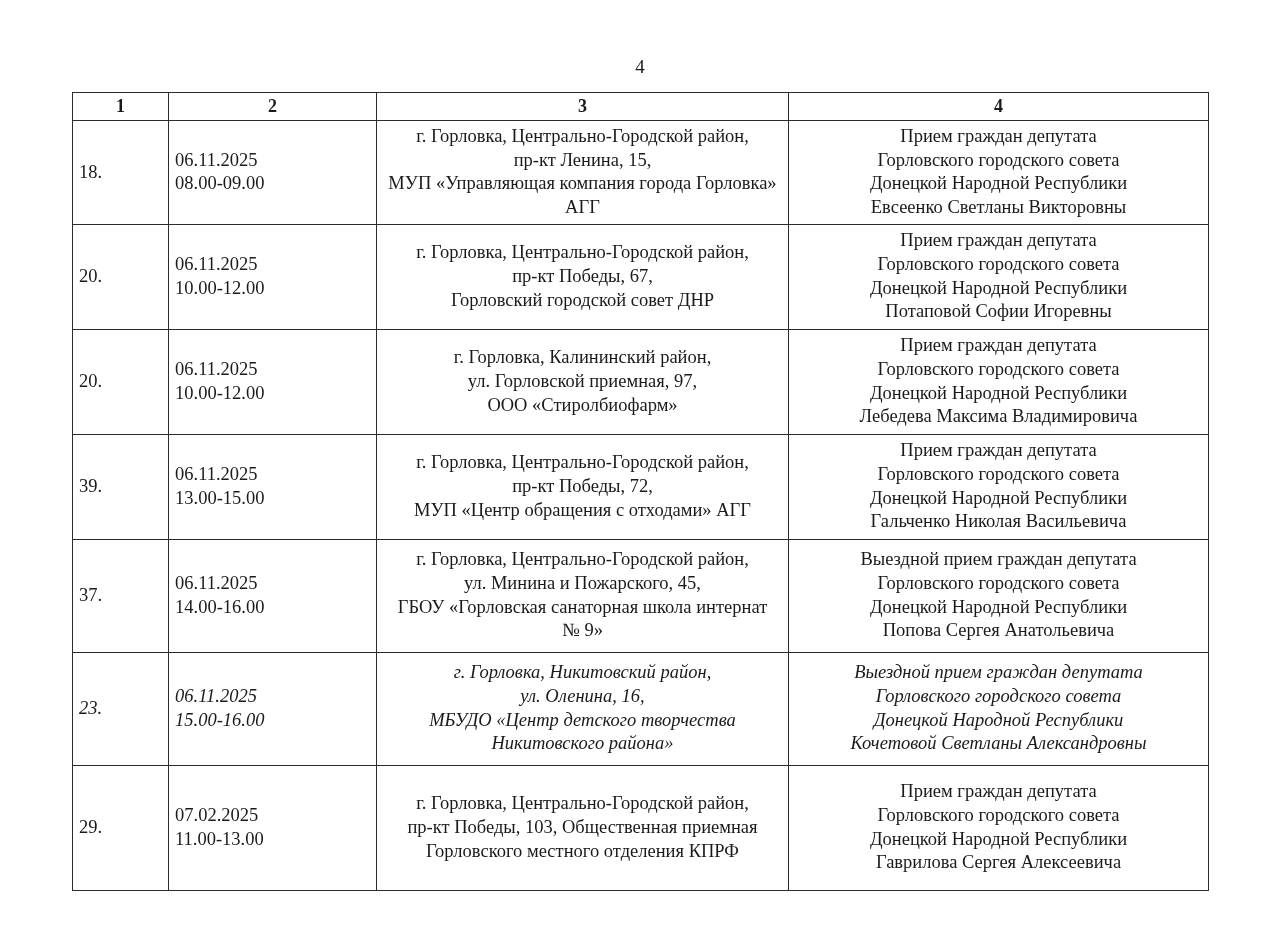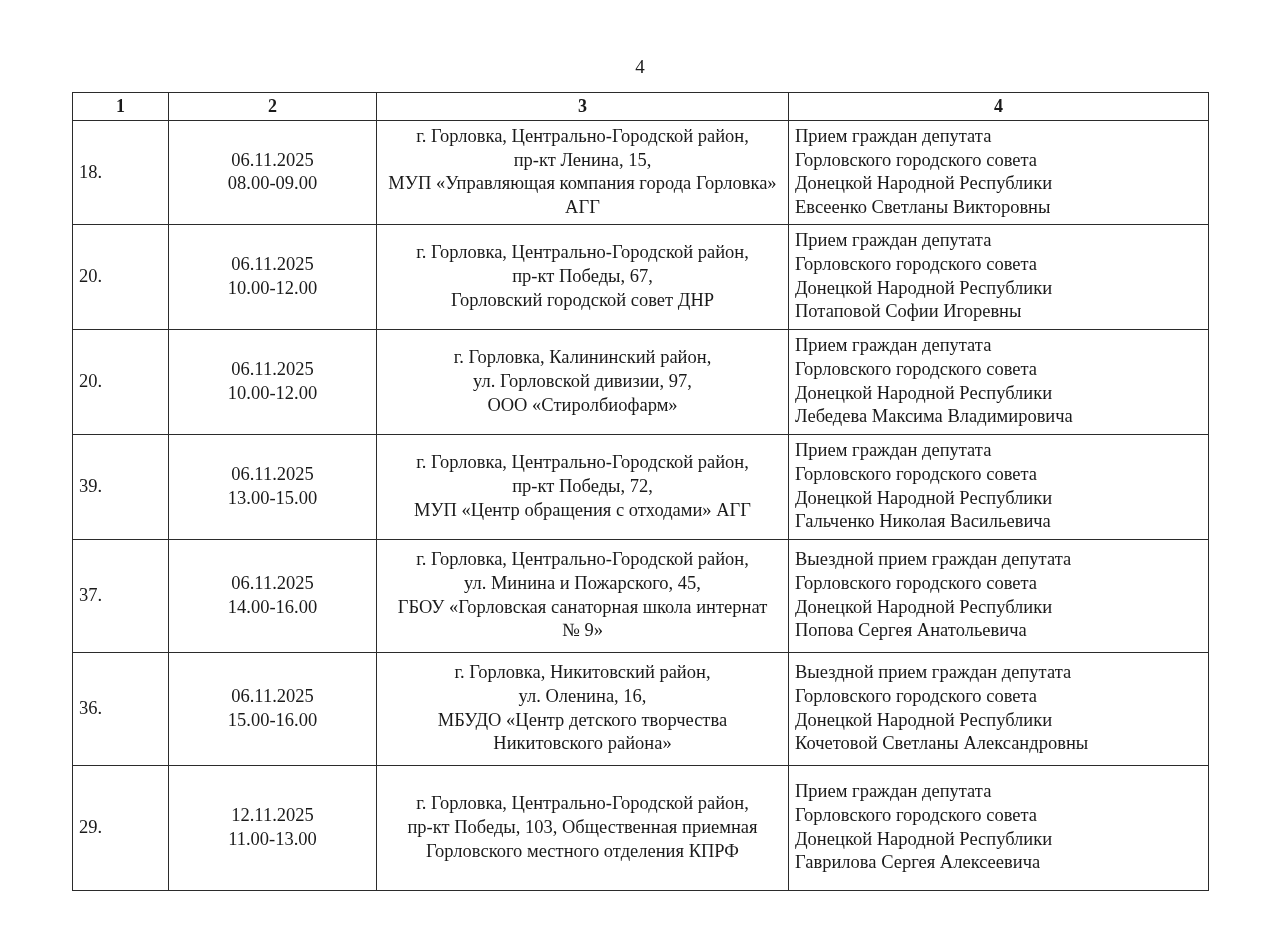--- a/index.html
+++ b/index.html
@@ -60,37 +60,37 @@
   }
   col.c1 { width: 96px; }
   col.c2 { width: 208px; }
   col.c3 { width: 412px; }
   col.c4 { width: 420px; }
 
   td.num {
     font-size: 19px;
   }
   td.datetime {
-    text-align: center;
     font-size: 19px;
     white-space: pre-line;
   }
   td.place {
     text-align: center;
     white-space: pre-line;
   }
   td.desc {
+    text-align: center;
     white-space: pre-line;
   }
   tr.row-18 td { height: 86px; }
   tr.row-19 td { height: 96px; }
   tr.row-20 td { height: 96px; }
   tr.row-21 td { height: 96px; }
   tr.row-22 td { height: 104px; }
-  tr.row-23 td { height: 104px; }
+  tr.row-23 td { height: 104px; font-style: italic; }
   tr.row-24 td { height: 116px; }
 </style>
 </head>
 <body>
 
 <div class="page">
 
   <div class="page-number">4</div>
 
   <div class="table-wrap">
@@ -133,21 +133,21 @@
           <td class="desc">Прием граждан депутата
 Горловского городского совета
 Донецкой Народной Республики
 Потаповой Софии Игоревны</td>
         </tr>
         <tr class="row-20">
           <td class="num">20.</td>
           <td class="datetime">06.11.2025
 10.00-12.00</td>
           <td class="place">г. Горловка, Калининский район,
-ул. Горловской дивизии, 97,
+ул. Горловской приемная, 97,
 ООО «Стиролбиофарм»</td>
           <td class="desc">Прием граждан депутата
 Горловского городского совета
 Донецкой Народной Республики
 Лебедева Максима Владимировича</td>
         </tr>
         <tr class="row-21">
           <td class="num">39.</td>
           <td class="datetime">06.11.2025
 13.00-15.00</td>
@@ -166,35 +166,35 @@
           <td class="place">г. Горловка, Центрально-Городской район,
 ул. Минина и Пожарского, 45,
 ГБОУ «Горловская санаторная школа интернат
 № 9»</td>
           <td class="desc">Выездной прием граждан депутата
 Горловского городского совета
 Донецкой Народной Республики
 Попова Сергея Анатольевича</td>
         </tr>
         <tr class="row-23">
-          <td class="num">36.</td>
+          <td class="num">23.</td>
           <td class="datetime">06.11.2025
 15.00-16.00</td>
           <td class="place">г. Горловка, Никитовский район,
 ул. Оленина, 16,
 МБУДО «Центр детского творчества
 Никитовского района»</td>
           <td class="desc">Выездной прием граждан депутата
 Горловского городского совета
 Донецкой Народной Республики
 Кочетовой Светланы Александровны</td>
         </tr>
         <tr class="row-24">
           <td class="num">29.</td>
-          <td class="datetime">12.11.2025
+          <td class="datetime">07.02.2025
 11.00-13.00</td>
           <td class="place">г. Горловка, Центрально-Городской район,
 пр-кт Победы, 103, Общественная приемная
 Горловского местного отделения КПРФ</td>
           <td class="desc">Прием граждан депутата
 Горловского городского совета
 Донецкой Народной Республики
 Гаврилова Сергея Алексеевича</td>
         </tr>
       </tbody>

